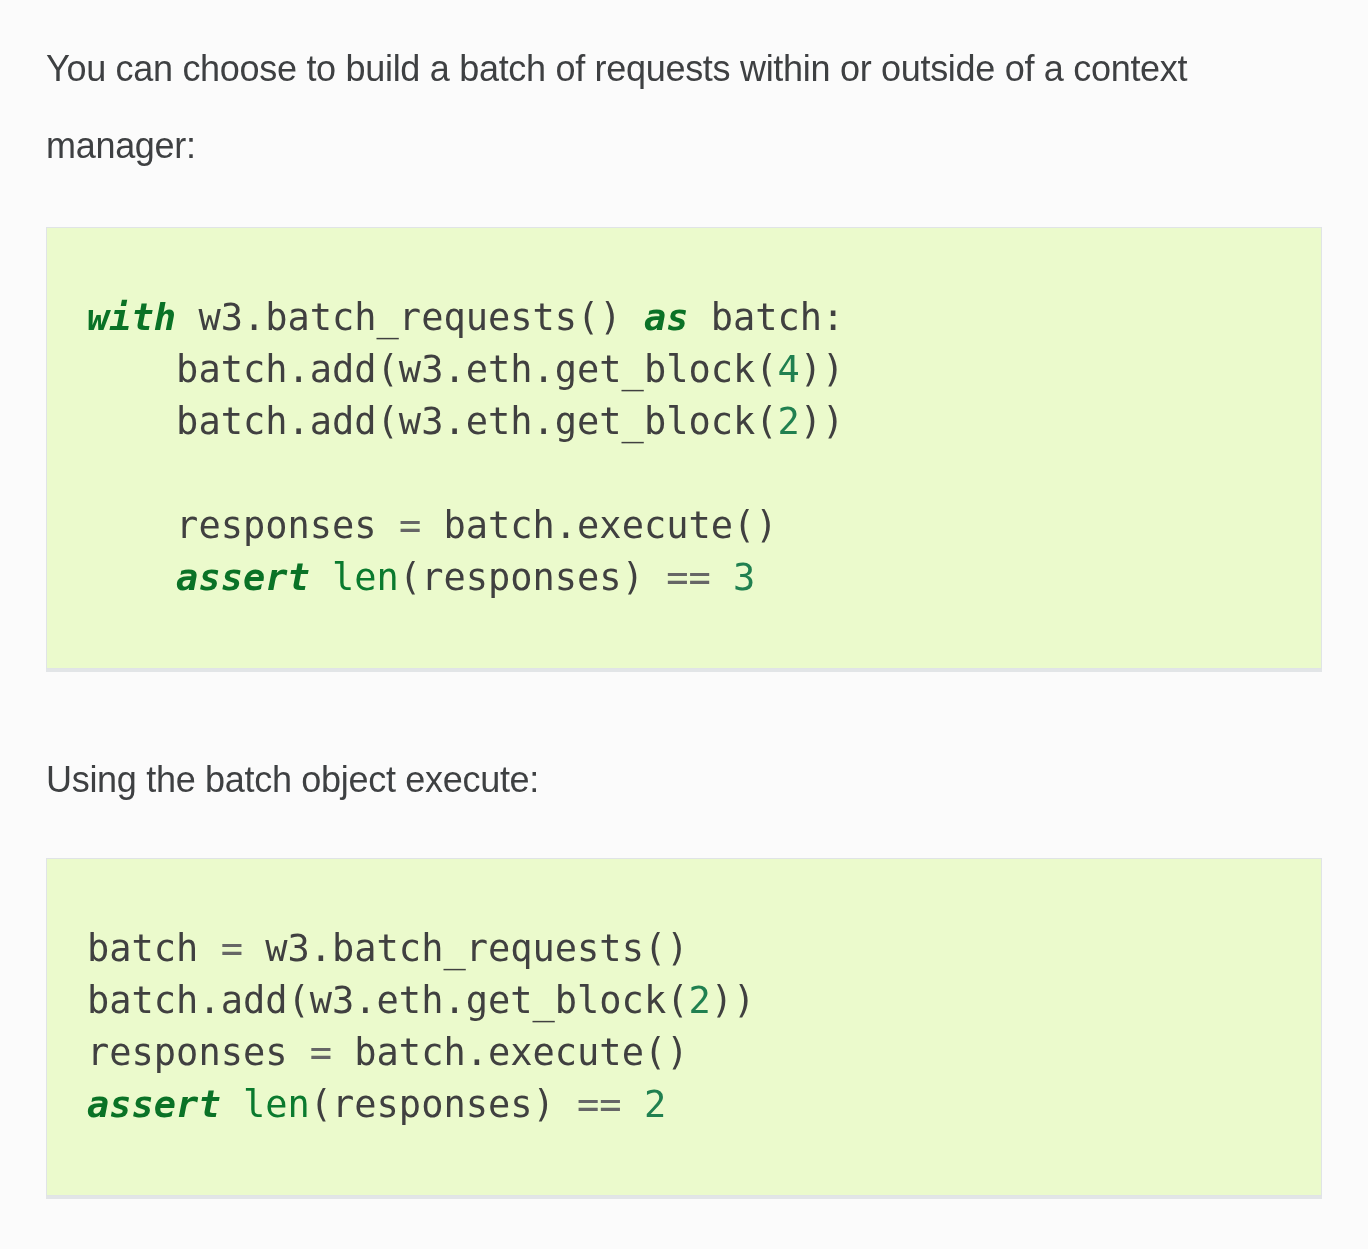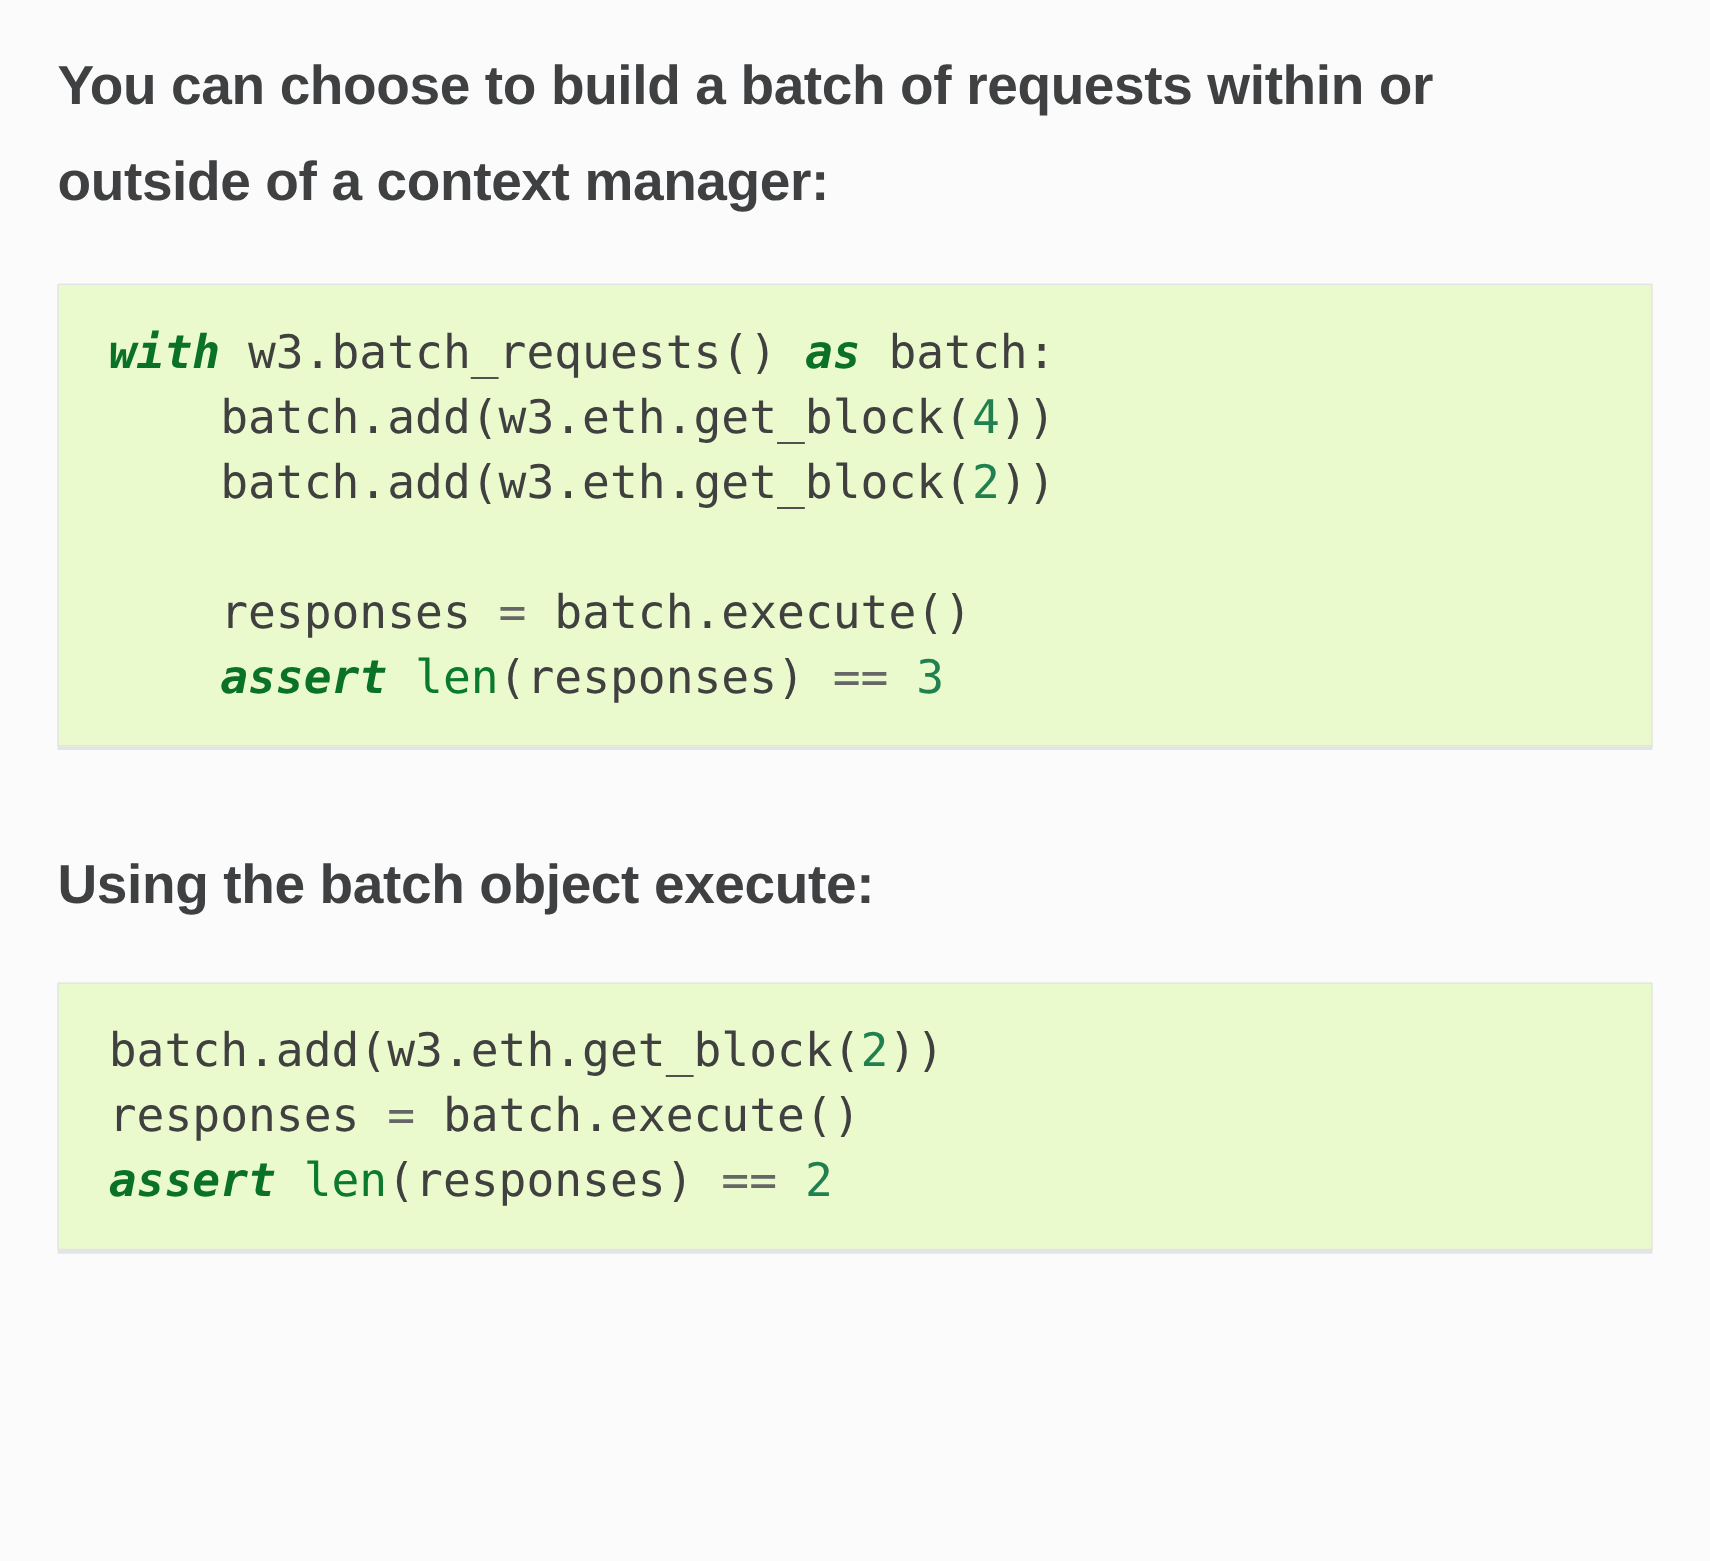--- a/index.html
+++ b/index.html
@@ -19,39 +19,39 @@
     height: 1249px;
     overflow: hidden;
     background: var(--page-background);
     font-family: "Liberation Sans", sans-serif;
   }
   .doc-container {
     padding: 0 46px;
   }
   p.doc-paragraph {
     color: var(--body-text);
-    font-size: 44px;
+    font-size: 36px;
     line-height: 77px;
-    font-weight: 700;
+    font-weight: 400;
     letter-spacing: -0.3px;
   }
   #intro-paragraph {
     margin-top: 30px;
     margin-bottom: 43px;
     max-width: 1220px;
   }
   #direct-paragraph {
     margin-top: 72px;
     margin-bottom: 40px;
   }
   .code-block {
     background: var(--code-background);
     border: 1px solid var(--code-border);
     box-shadow: 0 3px 0 0 #e2e5e7;
-    padding: 28px 40px;
+    padding: 64px 40px;
     width: 100%;
   }
   .code-pre {
     font-family: "DejaVu Sans Mono", monospace;
     font-size: 37px;
     line-height: 52px;
     color: var(--code-plain);
   }
   .code-line { white-space: pre; }
   .tk-p { color: var(--code-plain); }
@@ -75,19 +75,20 @@
         <div class="code-line">&nbsp;</div>
         <div class="code-line"><span class="tk-p">    responses </span><span class="tk-o">=</span><span class="tk-p"> batch.execute()</span></div>
         <div class="code-line"><span class="tk-p">    </span><span class="tk-k">assert</span><span class="tk-p"> </span><span class="tk-b">len</span><span class="tk-p">(responses) </span><span class="tk-o">==</span><span class="tk-p"> </span><span class="tk-n">3</span></div>
       </div>
   </div>
 
   <p class="doc-paragraph" id="direct-paragraph">Using the batch object execute:</p>
 
   <div class="code-block">
     <div class="code-pre">
+        <div class="code-line"><span class="tk-p">batch </span><span class="tk-o">=</span><span class="tk-p"> w3.batch_requests()</span></div>
         <div class="code-line"><span class="tk-p">batch.add(w3.eth.get_block(</span><span class="tk-n">2</span><span class="tk-p">))</span></div>
         <div class="code-line"><span class="tk-p">responses </span><span class="tk-o">=</span><span class="tk-p"> batch.execute()</span></div>
         <div class="code-line"><span class="tk-k">assert</span><span class="tk-p"> </span><span class="tk-b">len</span><span class="tk-p">(responses) </span><span class="tk-o">==</span><span class="tk-p"> </span><span class="tk-n">2</span></div>
       </div>
   </div>
 
 </main>
 
 </body></html>

